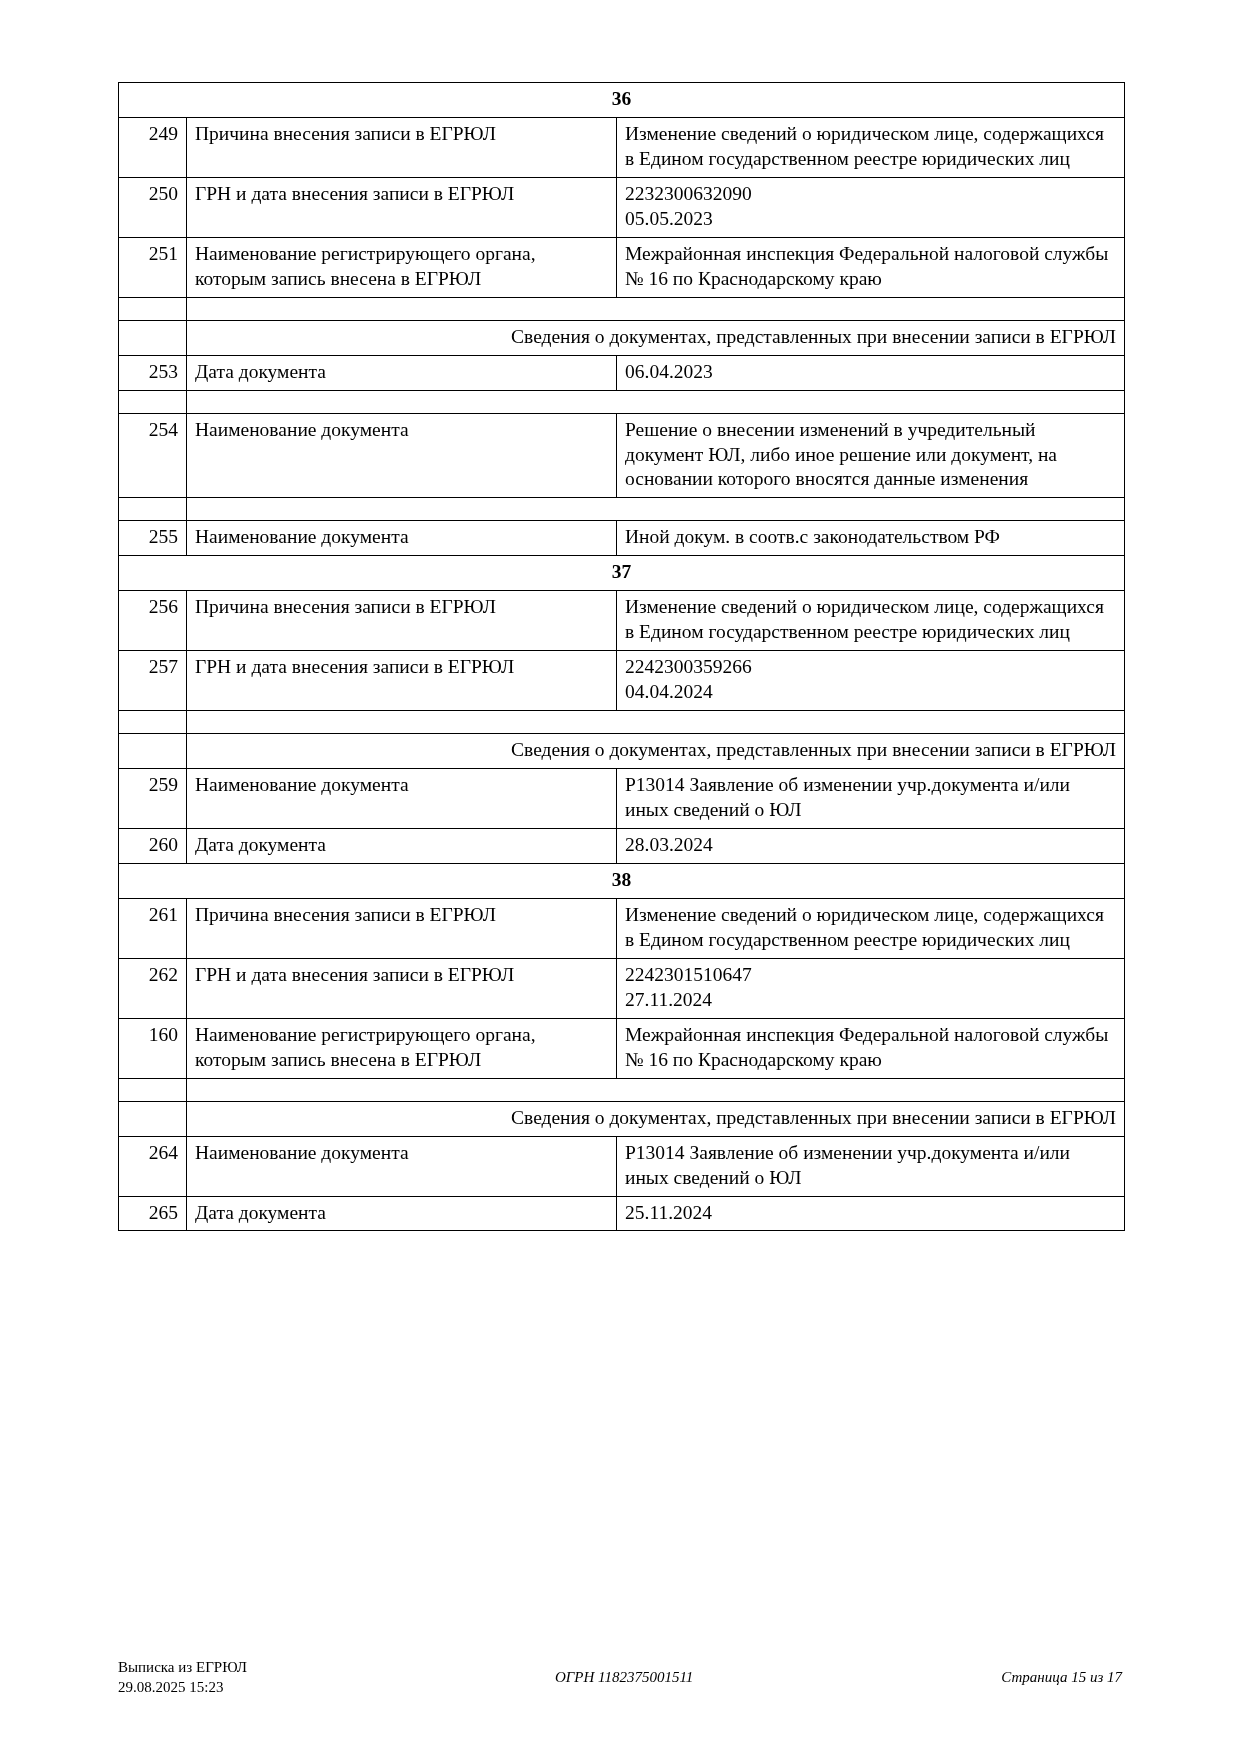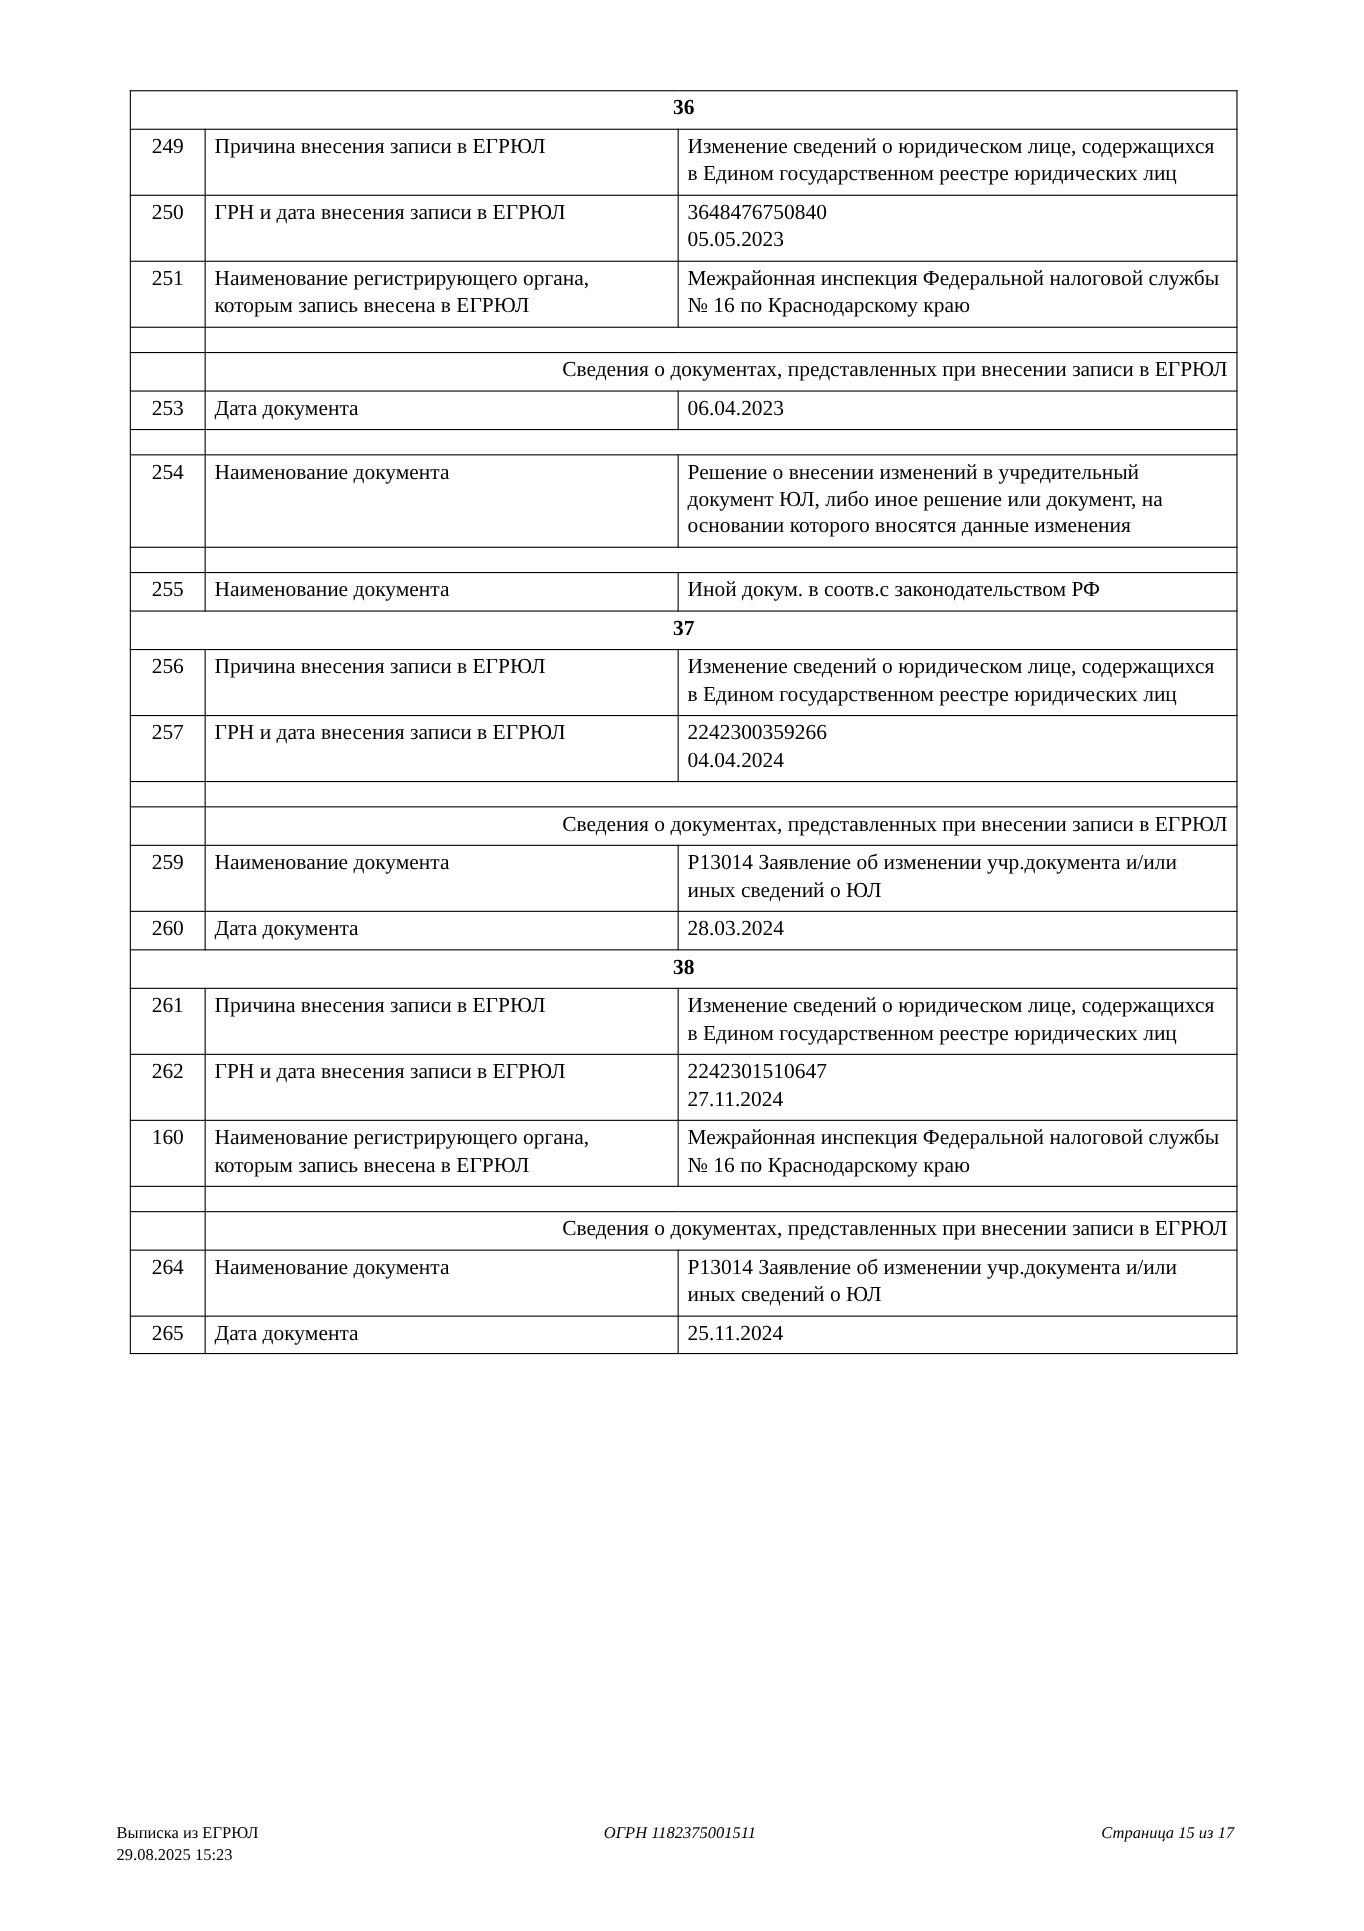--- a/index.html
+++ b/index.html
@@ -31,21 +31,21 @@
   table.doc td {
     border: 1px solid #000000;
     padding: 4px 8px 5px 8px;
     vertical-align: top;
   }
   col.c-num { width: 68px; }
   col.c-label { width: 430px; }
   col.c-value { width: 508px; }
 
   td.num {
-    text-align: center;
+    text-align: right;
     padding-left: 2px;
     padding-right: 2px;
   }
   td.group-header {
     text-align: center;
     font-weight: bold;
     padding-top: 3px;
     padding-bottom: 4px;
   }
   td.section-title {
@@ -55,28 +55,28 @@
     height: 22px;
     padding: 0;
   }
   tr.spacer td.blank-left {
     border-right: 1px solid #000000;
   }
   .val-line { display: block; }
 
   .footer {
     position: absolute;
-    left: 106px;
+    left: 118px;
     right: 118px;
     bottom: 58px;
     font-size: 15px;
     line-height: 1.35;
     display: flex;
     justify-content: space-between;
-    align-items: flex-start;
+    align-items: center;
   }
   .footer .left { text-align: left; }
   .footer .center { text-align: center; flex: 0 0 auto; font-style: italic; }
   .footer .right { text-align: right; font-style: italic; }
 </style>
 </head>
 <body>
 
 <div class="page">
 
@@ -94,21 +94,21 @@
           <td class="num">249</td>
           <td class="label">Причина внесения записи в ЕГРЮЛ</td>
           <td class="value">
             <span class="val-line">Изменение сведений о юридическом лице, содержащихся в Едином государственном реестре юридических лиц</span>
           </td>
         </tr>
         <tr>
           <td class="num">250</td>
           <td class="label">ГРН и дата внесения записи в ЕГРЮЛ</td>
           <td class="value">
-            <span class="val-line">3648476750840</span>
+            <span class="val-line">2232300632090</span>
             <span class="val-line">05.05.2023</span>
           </td>
         </tr>
         <tr>
           <td class="num">251</td>
           <td class="label">Наименование регистрирующего органа, которым запись внесена в ЕГРЮЛ</td>
           <td class="value">
             <span class="val-line">Межрайонная инспекция Федеральной налоговой службы № 16 по Краснодарскому краю</span>
           </td>
         </tr>

